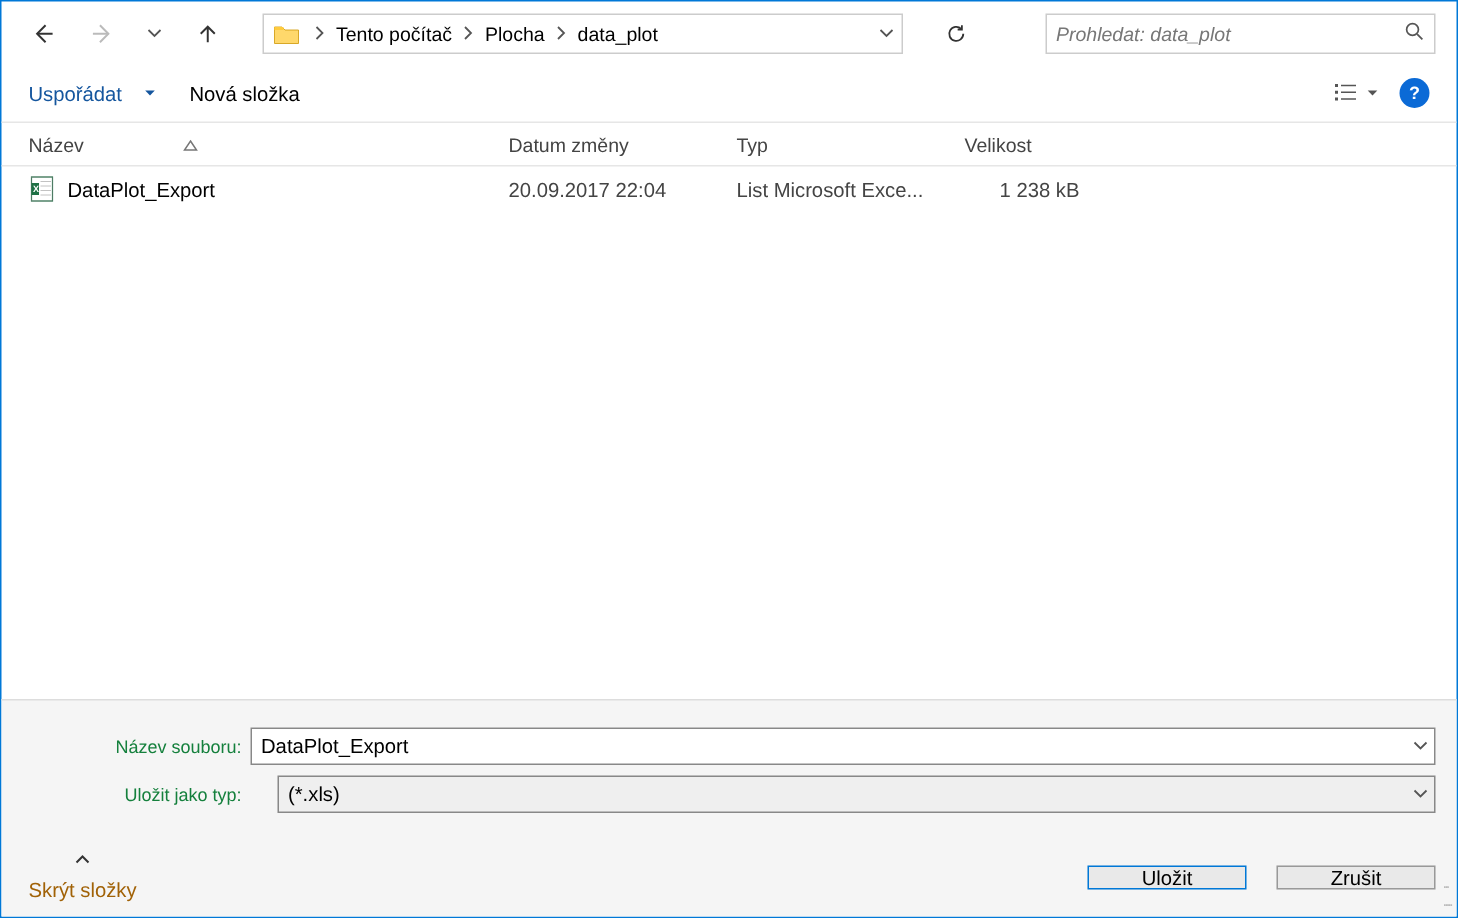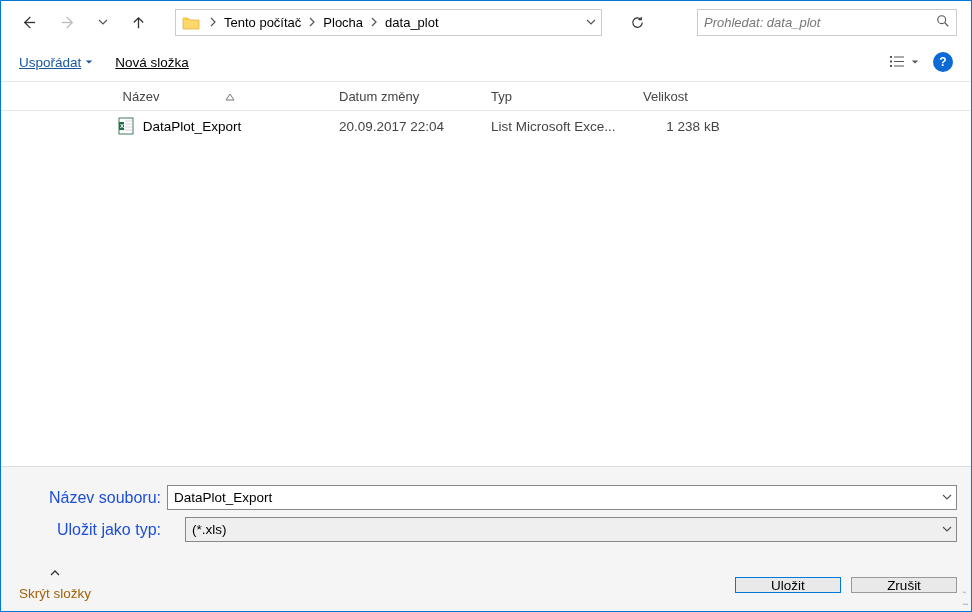--- a/index.html
+++ b/index.html
@@ -22,53 +22,53 @@
   .address svg.chev { width:10px; height:10px; margin: 0 2px; }
   .address .crumb { padding: 0 4px; color:#000; }
   .address .spacer { flex:1; }
   .address .end-chev { width:20px; display:flex; align-items:center; justify-content:center; border-left: 0; }
   .refresh { width: 30px; height: 27px; display:flex; align-items:center; justify-content:center; color:#333; }
   .search { width: 260px; height: 27px; border: 1px solid #ccc; display:flex; align-items:center; padding: 0 6px; font-size: 13px; color:#777;margin-left:31px; }
   .search .sp { flex:1; font-style: italic; }
   .search .mag { color:#555; }
 
   .toolbar { height: 38px; display:flex; align-items:center; padding: 0 18px; font-size: 13.5px; }
-  .toolbar .btn { color:#15569e; margin-right: 22px; display:flex; align-items:center; gap:4px;text-decoration:underline; }
+  .toolbar .btn { color:#15569e; margin-right: 22px; display:flex; align-items:center; gap:15px; }
   .toolbar .btn.black { color:#000; }
   .toolbar .spacer { flex:1; }
   .toolbar .viewbtn { color:#444; display:flex; align-items:center; gap:4px; margin-right:14px; }
   .toolbar .help { width:20px; height:20px; border-radius:50%; background:#0b6ad6; color:#fff; display:flex; align-items:center; justify-content:center; font-size:12px; font-weight:bold; }
 
   .sep { height:1px; background:#e6e6e6; }
 
   .headers { display:flex; height:28px; align-items:center; font-size:13px; color:#444; padding: 0 0 0 18px; }
   .headers .col { display:flex; align-items:center; gap:6px; }
-  .col-name { width: 320px; justify-content: center; }
+  .col-name { width: 320px; }
   .col-date { width: 152px; }
   .col-type { width: 152px; }
   .col-size { width: 120px; }
   .headers .sort-ind { margin-left: 60px; color:#666; }
 
   .filerow { display:flex; height:30px; align-items:center; font-size:13.5px; color:#444; padding: 0 0 0 18px; }
   .filerow .fname { color:#000; display:flex; align-items:center; gap:8px; }
   .filerow .ficon { width:18px; height:18px; display:flex; align-items:center; justify-content:center; }
 
   .filearea { flex:1; overflow:auto; }
 
   .bottom { border-top:1px solid #ddd; background:#f5f5f5; padding: 18px 14px 10px 14px; }
   .formrow { display:flex; align-items:center; margin-bottom:7px; }
-  .formrow .lbl { width:152px; text-align:right; padding-right:6px; font-size:16px; color:#1d4ed8; }
+  .formrow .lbl { width:152px; text-align:right; padding-right:6px; font-size:12px; color:#15803d; }
   .formrow .field { flex:1; height:25px; border:1px solid #888; background:#fff; font-size:13.5px; padding:0 6px; display:flex; align-items:center; position:relative; }
   .formrow .field.gray { background:#efefef;margin-left:18px; }
   .formrow .field .dd { position:absolute; right:4px; color:#555; }
 
   .actions { display:flex; align-items:center; margin-top:26px; }
   .actions .hide { display:flex; align-items:center; gap:8px; font-size:13.5px; color:#a16207; margin-left:4px;flex-direction:column; }
   .actions .spacer { flex:1; }
-  .actions button { width:106px; height:16px; font-size:13.5px; border:1px solid #999; background:#e9e9e9; margin-left:10px; }
+  .actions button { width:106px; height:16px; font-size:13.5px; border:1px solid #999; background:#e9e9e9; margin-left:20px; }
   .actions button.primary { border:1.5px solid #0078d7; background:#e9e9e9; }
 
   .grip { position:absolute; right:4px; bottom:4px; color:#bbb; font-size:11px; letter-spacing:-2px; }
   .window { position:relative; }
 </style>
 </head>
 <body>
 
 <div class="window">
 

